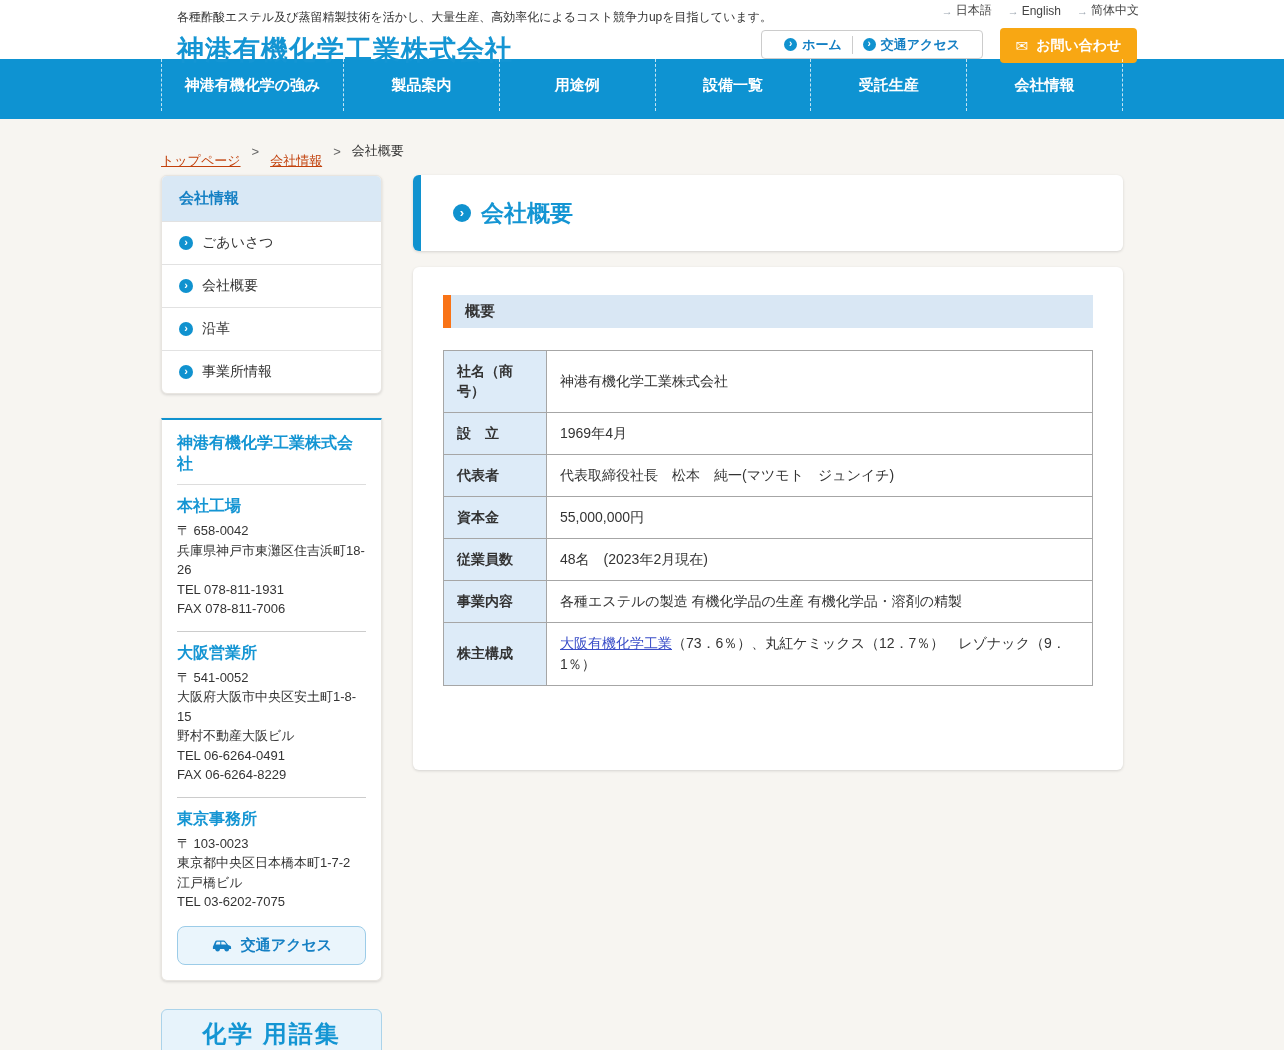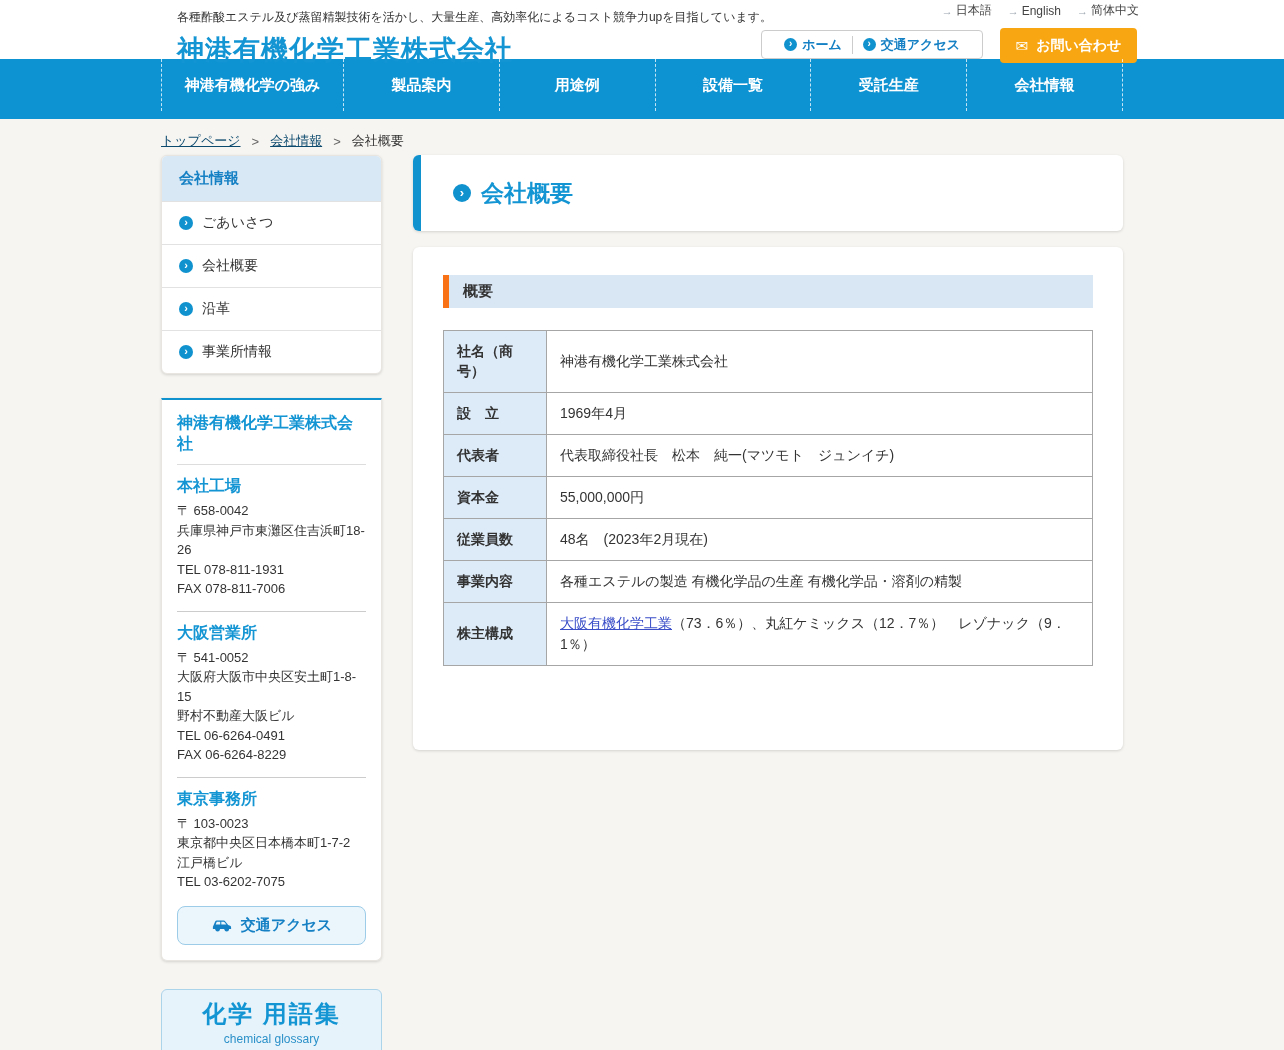--- a/index.html
+++ b/index.html
@@ -28,21 +28,21 @@
 
   
   .main-nav { background:#0E93D2; height:60px; }
   .main-nav .wrap { display:flex; height:52px; }
   .nav-item { flex:1; text-align:center; line-height:52px; color:#fff; font-size:15px; font-weight:bold; border-left:1px dashed rgba(255,255,255,.75); cursor:pointer; }
   .nav-item:first-child { flex:1.17; }
   .nav-item:last-child { border-right:1px dashed rgba(255,255,255,.75); }
 
   
   .breadcrumb { margin-top:13px; font-size:13px; color:#333; display:flex; align-items:center; gap:11px; }
-  .breadcrumb a { color:#0c4a6e; text-decoration:underline; cursor:pointer; }
+  .breadcrumb a { color:#c2410c; text-decoration:underline; cursor:pointer;margin-top:20px; }
   .bc-sep { color:#666; }
 
   
   .columns { display:flex; gap:31px; margin-top:5px; padding-bottom:10px; }
   .sidebar { width:221px; flex:0 0 auto; }
   .main-col { flex:1; min-width:0; }
   .card-shadow { box-shadow:0 1px 3px rgba(0,0,0,.14); }
 
   
   .side-menu { background:#fff; border-radius:6px; border:1px solid #e8e5e0; overflow:hidden; }
@@ -63,21 +63,21 @@
   .glossary-title { font-size:24px; font-weight:bold; color:#1495D3; letter-spacing:2px; }
   .glossary-sub { font-size:12px; color:#2A90C8; margin-top:2px; }
 
   
   .title-card { position:relative; background:#fff; border-radius:6px; height:76px; display:flex; align-items:center; padding-left:40px; overflow:hidden; }
   .title-card::before { content:""; position:absolute; left:0; top:0; bottom:0; width:8px; background:#1092CF; }
   .page-title { display:flex; align-items:center; gap:10px; color:#1495D3; font-size:23px; font-weight:bold; }
 
   
   .content-card { margin-top:16px; background:#fff; border-radius:6px; padding:28px 30px 84px; }
-  .section-bar { background:#D9E7F4; border-left:6px solid #f97316; padding:7px 14px; font-size:15px; font-weight:bold; color:#333; }
+  .section-bar { background:#D9E7F4; border-left:8px solid #f97316; padding:7px 14px; font-size:15px; font-weight:bold; color:#333; }
   .info-table { margin-top:22px; width:100%; border-collapse:collapse; font-size:14px; }
   .info-table th { width:103px; background:#DDEBF8; border:1px solid #A6A6A6; padding:10px 13px; text-align:left; vertical-align:middle; font-weight:bold; color:#333; line-height:1.45; }
   .info-table td { border:1px solid #A6A6A6; padding:10px 13px; color:#333; line-height:1.5; }
   .info-table a { color:#3A4EC8; text-decoration:underline; cursor:pointer; }
 
   
   .ci { display:inline-block; width:14px; height:14px; border-radius:50%; background:#1092CF; position:relative; flex:0 0 auto; }
   .ci::after { content:"›"; position:absolute; left:0; right:0; top:50%; transform:translateY(-56%); color:#fff; font-size:11px; line-height:1; text-align:center; font-weight:bold; }
   .ci.lg { width:18px; height:18px; }
   .ci.lg::after { font-size:13px; }

